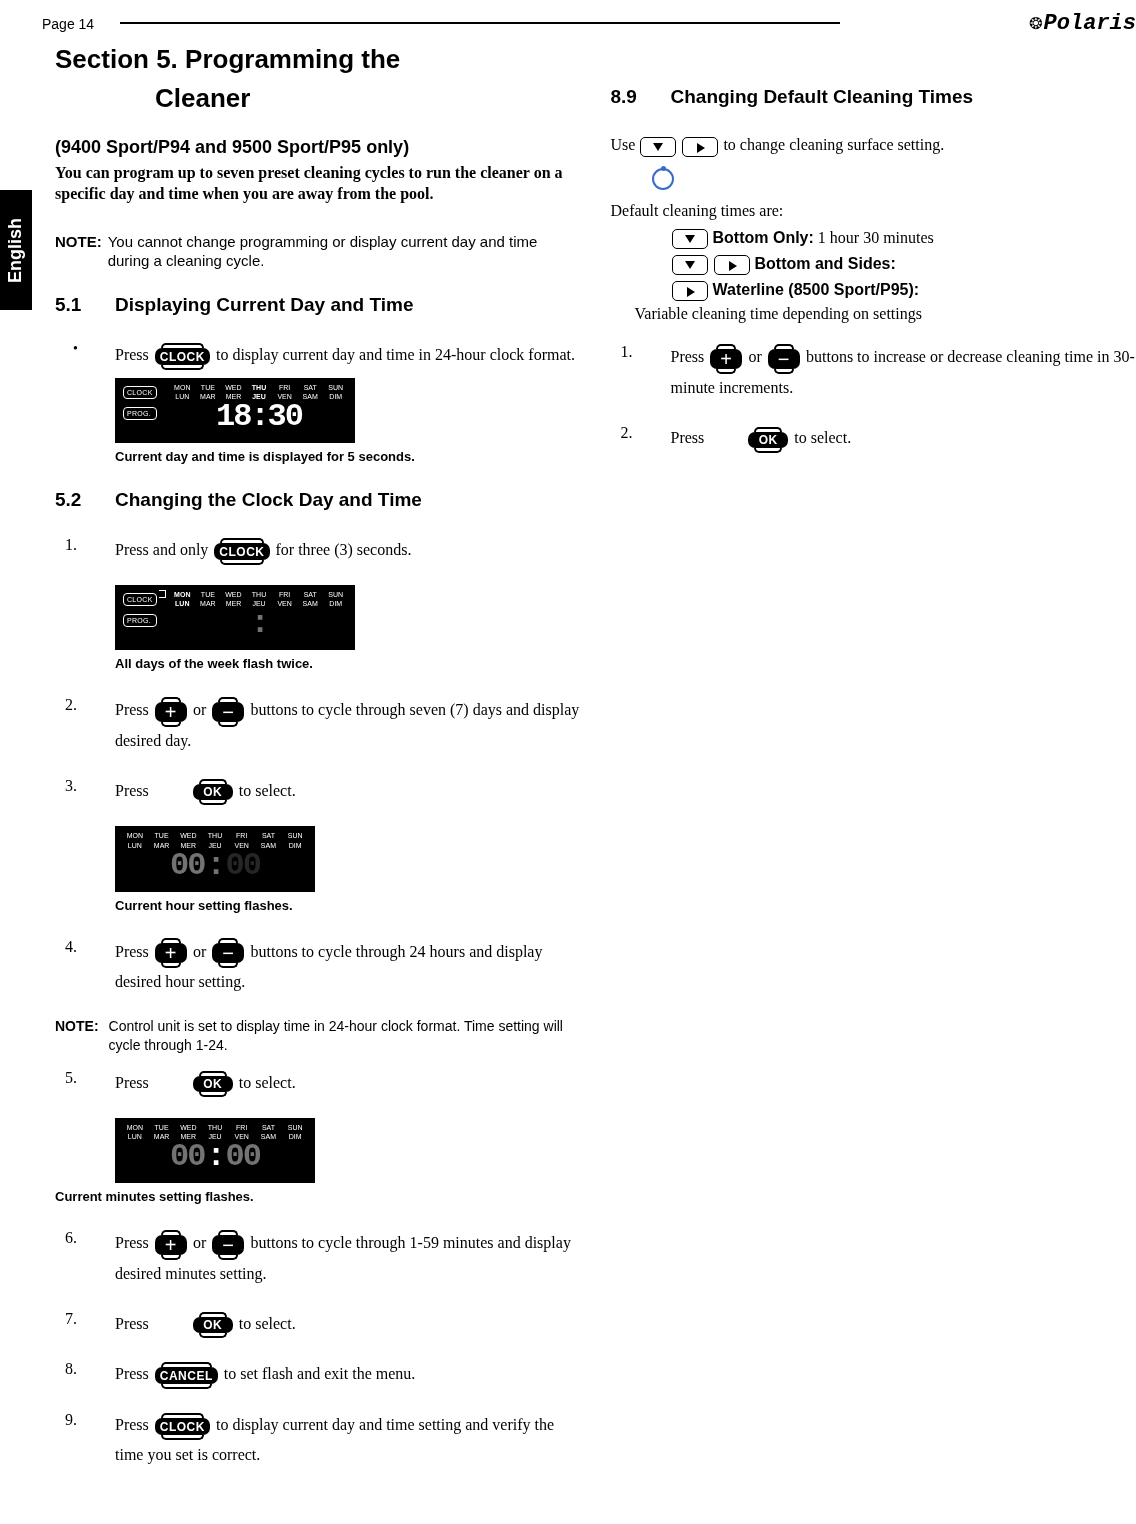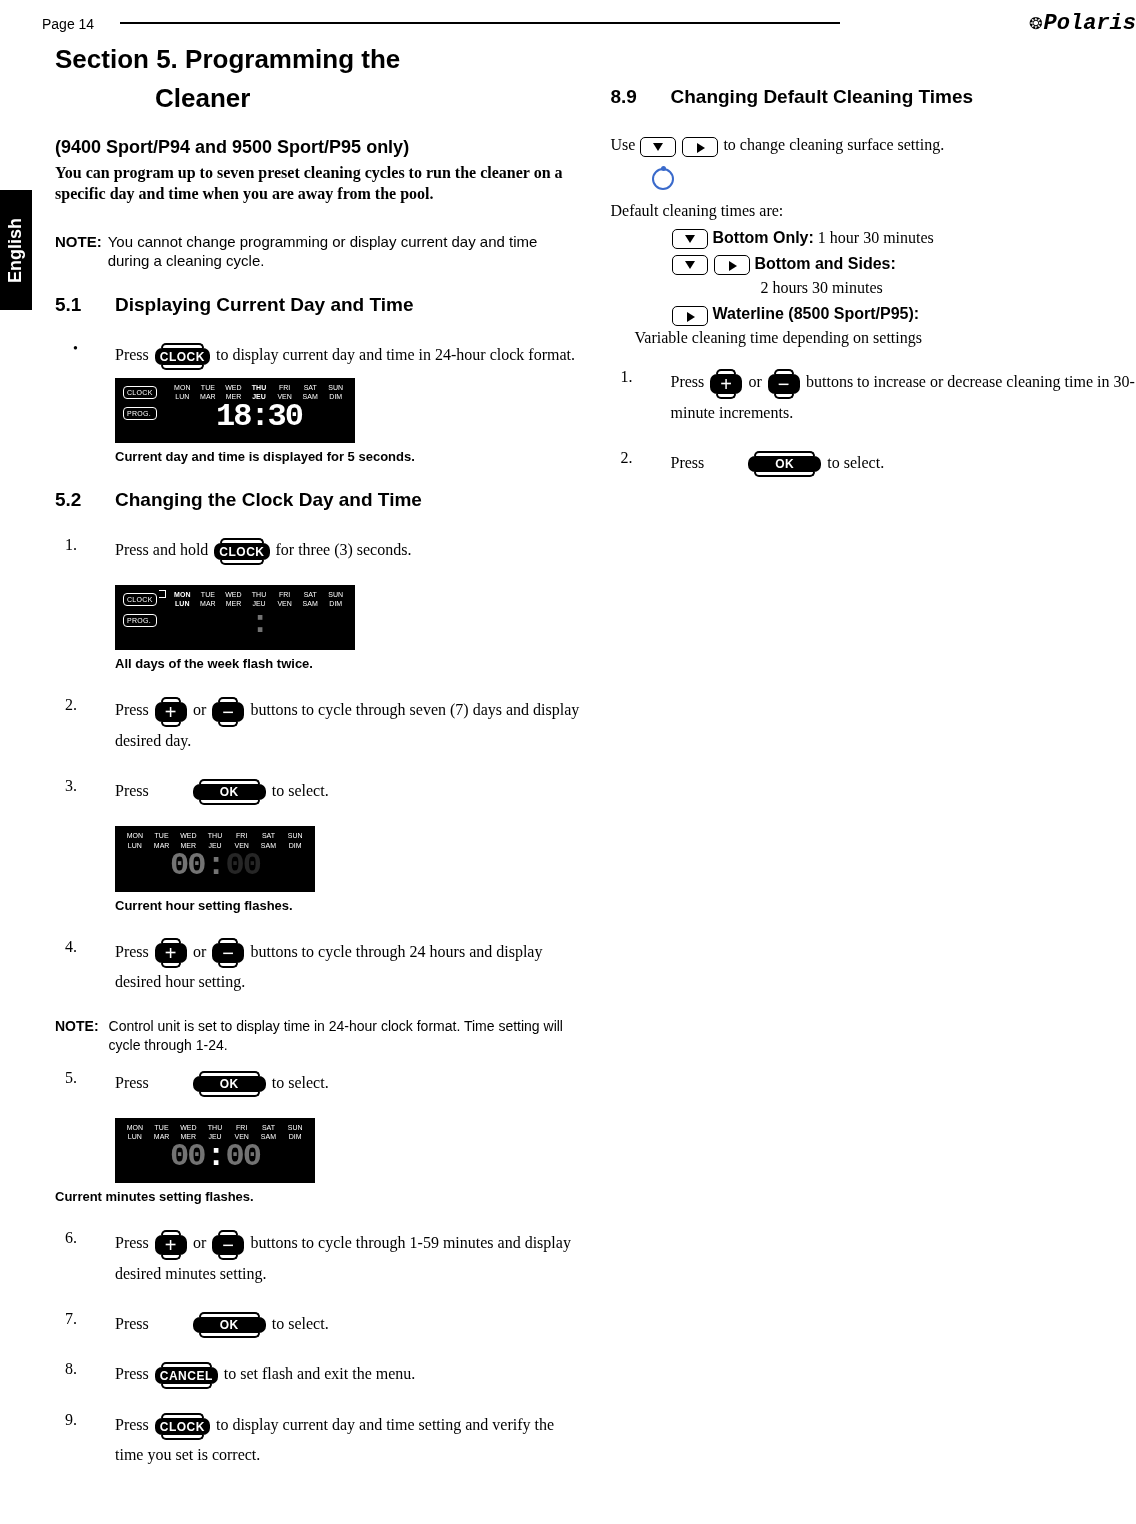--- a/index.html
+++ b/index.html
@@ -129,21 +129,21 @@
     position: absolute;
     left: 6px;
     right: 6px;
     height: 3px;
     border: 2px solid #000;
     background:#fff;
   }
   .btn::before { top: -5px; border-bottom:none; border-radius: 6px 6px 0 0;}
   .btn::after { bottom: -5px; border-top:none; border-radius: 0 0 6px 6px;}
   .btn.sym { font-size: 20px; padding: 0px 10px 0px 10px; font-weight:normal; min-width:auto;}
-  .btn.ok { padding: 2px 27px; margin-left: 40px;}
+  .btn.ok { padding: 2px 10px; margin-left: 40px;}
   .display {
     background: #000;
     color: #fff;
     padding: 5px 8px 10px 8px;
     margin: 8px 0 6px 60px;
     width: 240px;
     font-family: Arial, sans-serif;
     break-inside: avoid;
   }
   .display.nobtns { margin-left: 60px; width: 200px;}
@@ -280,21 +280,21 @@
     </div>
   </div>
   <div class="caption">Current day and time is displayed for 5 seconds.</div>
 
   <h2><span class="num">5.2</span><span>Changing the Clock Day and Time</span></h2>
 
   <ol class="steps">
     <li>
         <span class="n">1.</span>
         <span class="b">
-      <span>Press and hold </span>
+      <span>Press and only </span>
       <span class="btn">CLOCK</span>
       <span> for three (3) seconds.</span>
     </span>
       </li>
   </ol>
 
   <div class="display">
     <div class="disp-inner">
       <div class="disp-btns">
         <div class="db flash">CLOCK</div>
@@ -491,21 +491,20 @@
     <p style="margin-bottom:4px;">Default cleaning times are:</p>
     <div class="def-row">
       <span class="arrow-btn down"></span>
       <span class="lbl">Bottom Only:</span><span>  1 hour 30 minutes</span>
     </div>
     <div class="def-row">
       <span class="arrow-btn down"></span>
       <span class="arrow-btn right"></span>
       <span class="lbl"> Bottom and Sides:</span>
     </div>
-    <div class="def-sub">2 hours 30 minutes</div>
     <div class="def-row">
       <span class="arrow-btn right"></span>
       <span class="lbl"> Waterline (8500 Sport/P95):</span>
     </div>
     <div class="def-var">Variable cleaning time depending on settings</div>
   </div>
 
   <ol class="steps">
     <li>
         <span class="n">1.</span>

